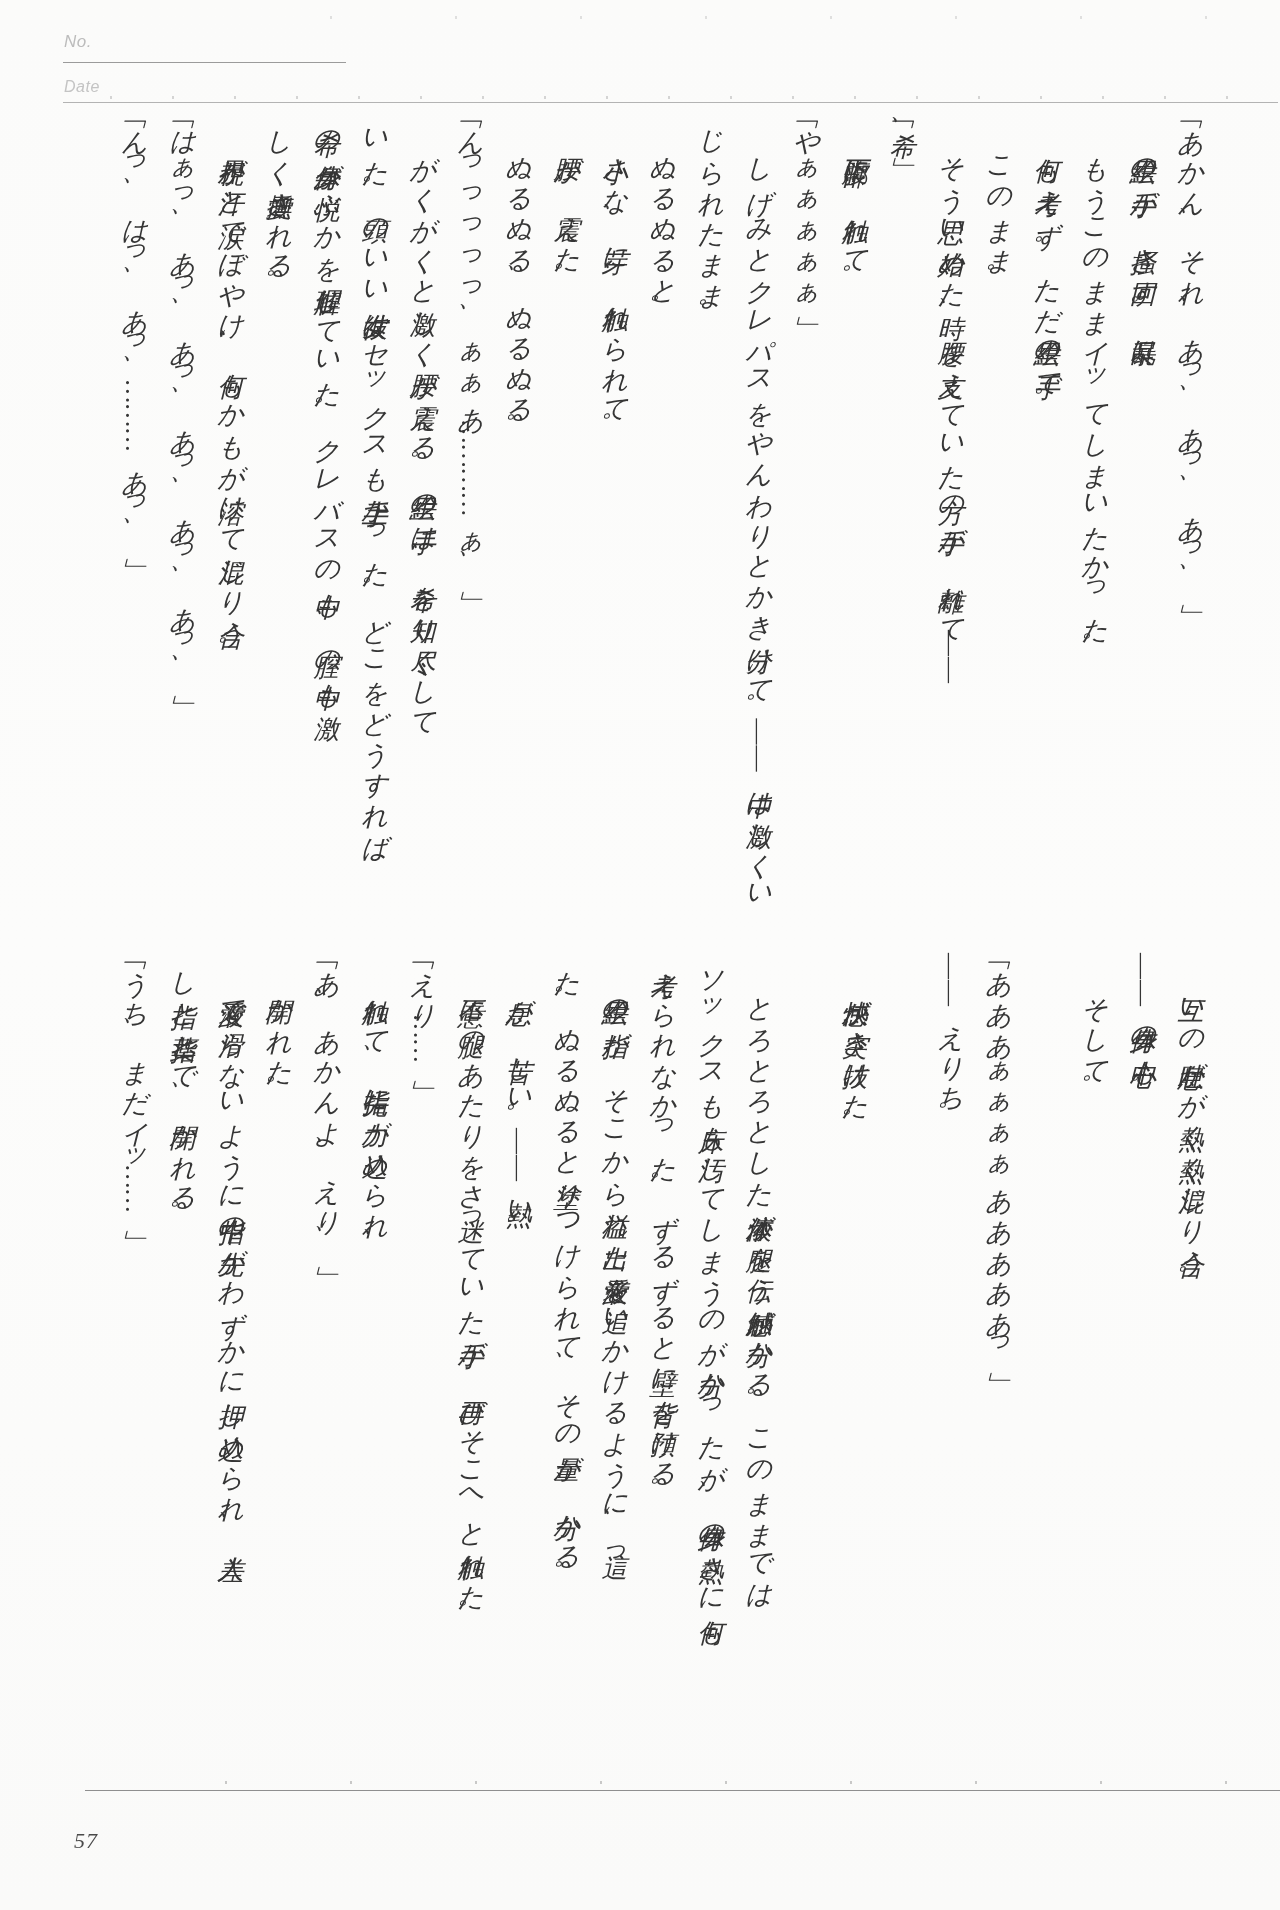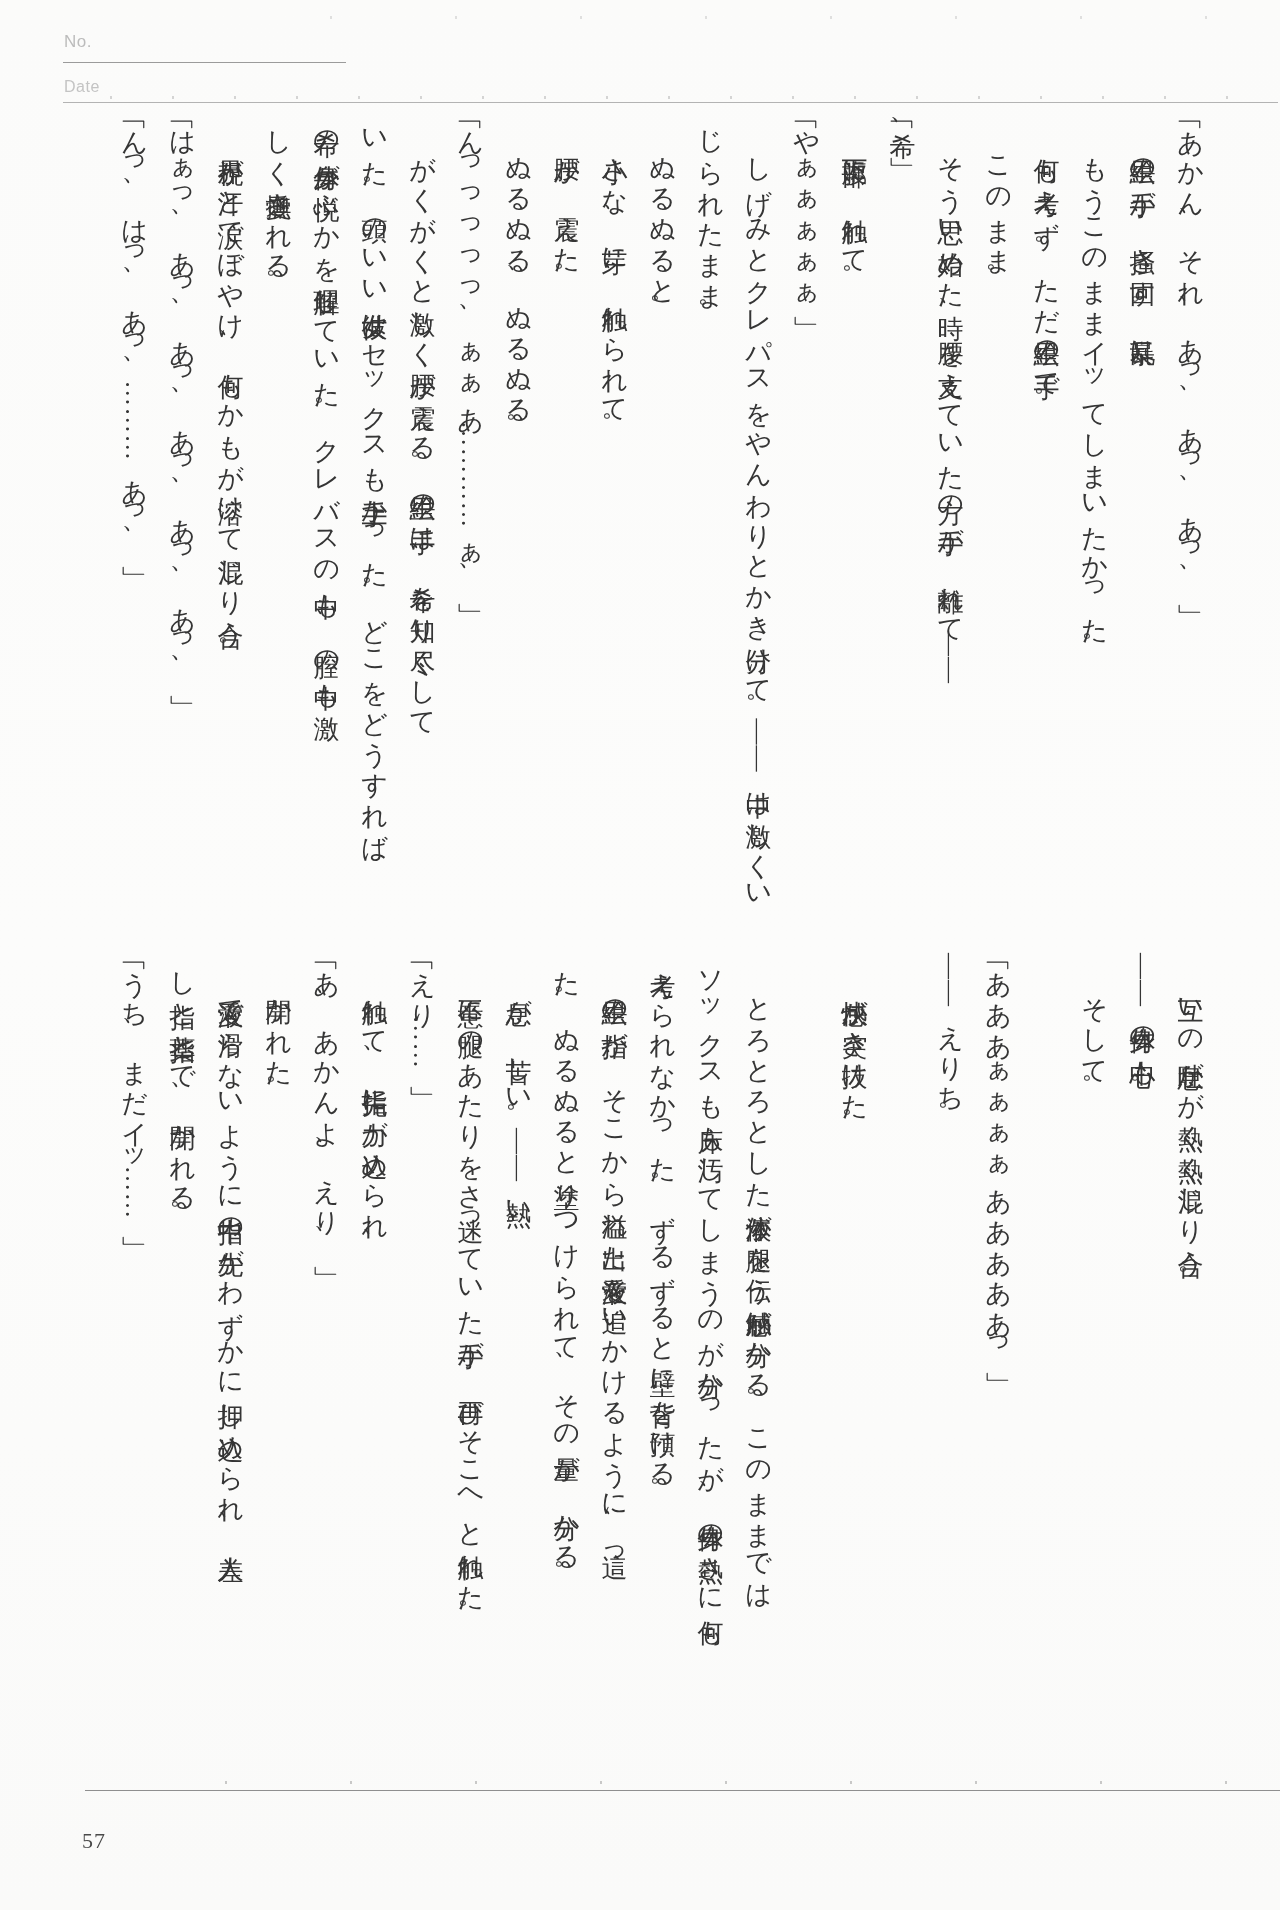--- a/index.html
+++ b/index.html
@@ -7,20 +7,21 @@
     padding: 0;
     background: #ffffff;
     font-family: "Liberation Serif", "DejaVu Serif", serif;
   }
   .page {
     position: relative;
     width: 1280px;
     height: 1910px;
     background: linear-gradient(180deg, #fbfbfa 0%, #fcfcfb 50%, #fafaf9 100%);
     overflow: hidden;
+    font-style: italic;
   }
   
   .hdr-label {
     position: absolute;
     font-family: "Liberation Sans", "DejaVu Sans", sans-serif;
     color: #bcbcbc;
     letter-spacing: 0.5px;
   }
   .no-label   { left: 64px; top: 32px;  font-size: 17px; }
   .date-label { left: 64px; top: 66px;  font-size: 16px; color: #c4c4c4; margin-top: 12px; }
@@ -62,21 +63,21 @@
     letter-spacing: 1px;
     color: #353535;
   }
   .block-upper { top: 112px; height: 802px; }
   .block-lower { top: 953px; height: 830px; }
   .tcol { }
   .tcol:empty { block-size: 48px; }
   
   .page-number {
     position: absolute;
-    left: 82px;
+    left: 74px;
     top: 1828px;
     font-size: 22px;
     color: #4a4a4a;
     letter-spacing: 1px;
   }
 </style>
 </head>
 <body>
 
 <div class="page">

